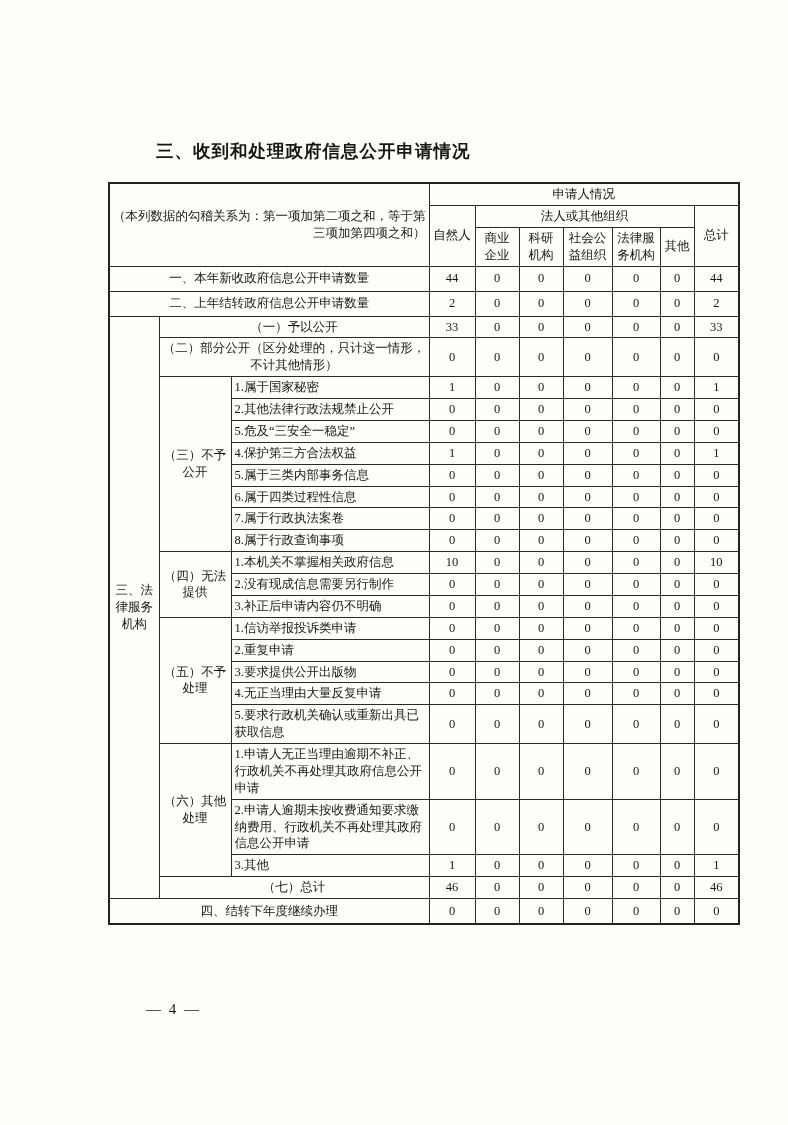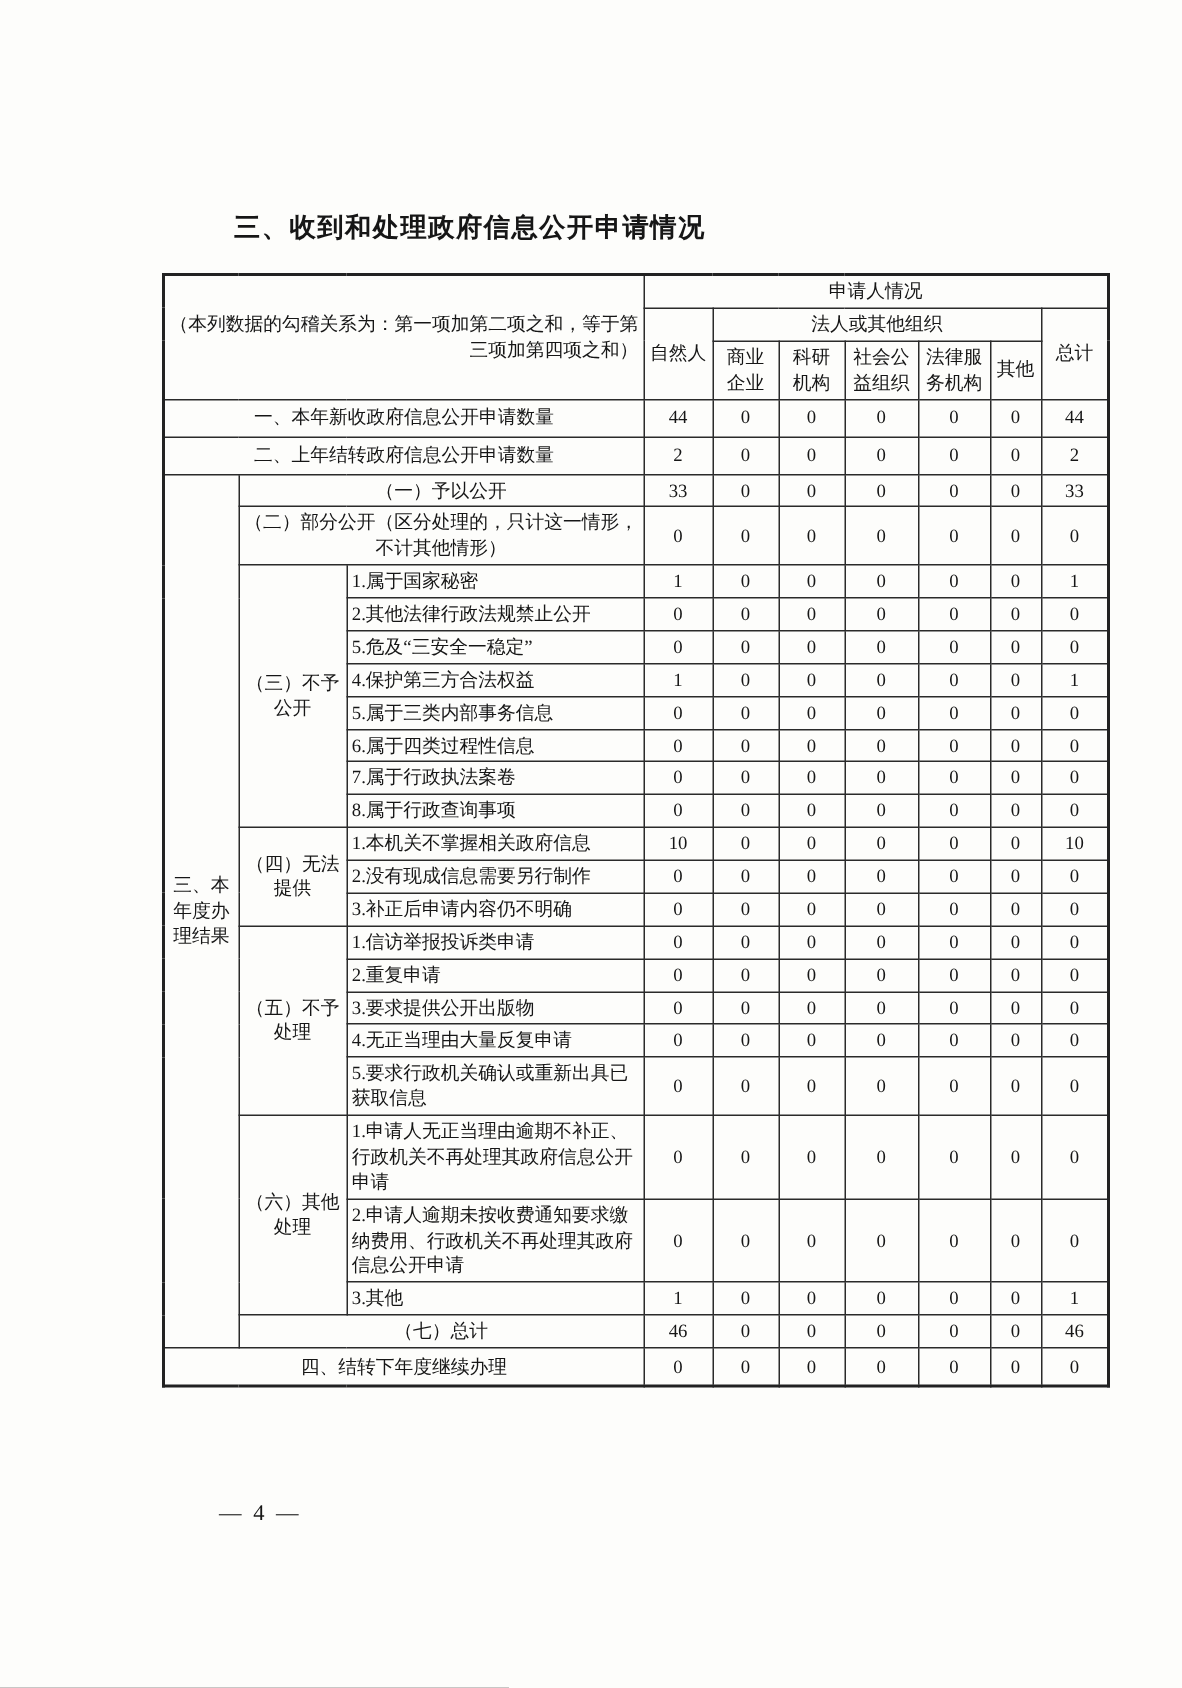--- a/index.html
+++ b/index.html
@@ -110,21 +110,21 @@
       <td class="v">2</td>
             <td class="v">0</td>
             <td class="v">0</td>
             <td class="v">0</td>
             <td class="v">0</td>
             <td class="v">0</td>
             <td class="v">2</td>
           </tr>
 
       <tr>
-        <td class="sec" rowspan="22">三、本年度办理结果</td>
+        <td class="sec" rowspan="22">三、法律服务机构</td>
         <td class="l2 c" colspan="2">（一）予以公开</td>
       <td class="v">33</td>
             <td class="v">0</td>
             <td class="v">0</td>
             <td class="v">0</td>
             <td class="v">0</td>
             <td class="v">0</td>
             <td class="v">33</td>
           </tr>
       <tr>

